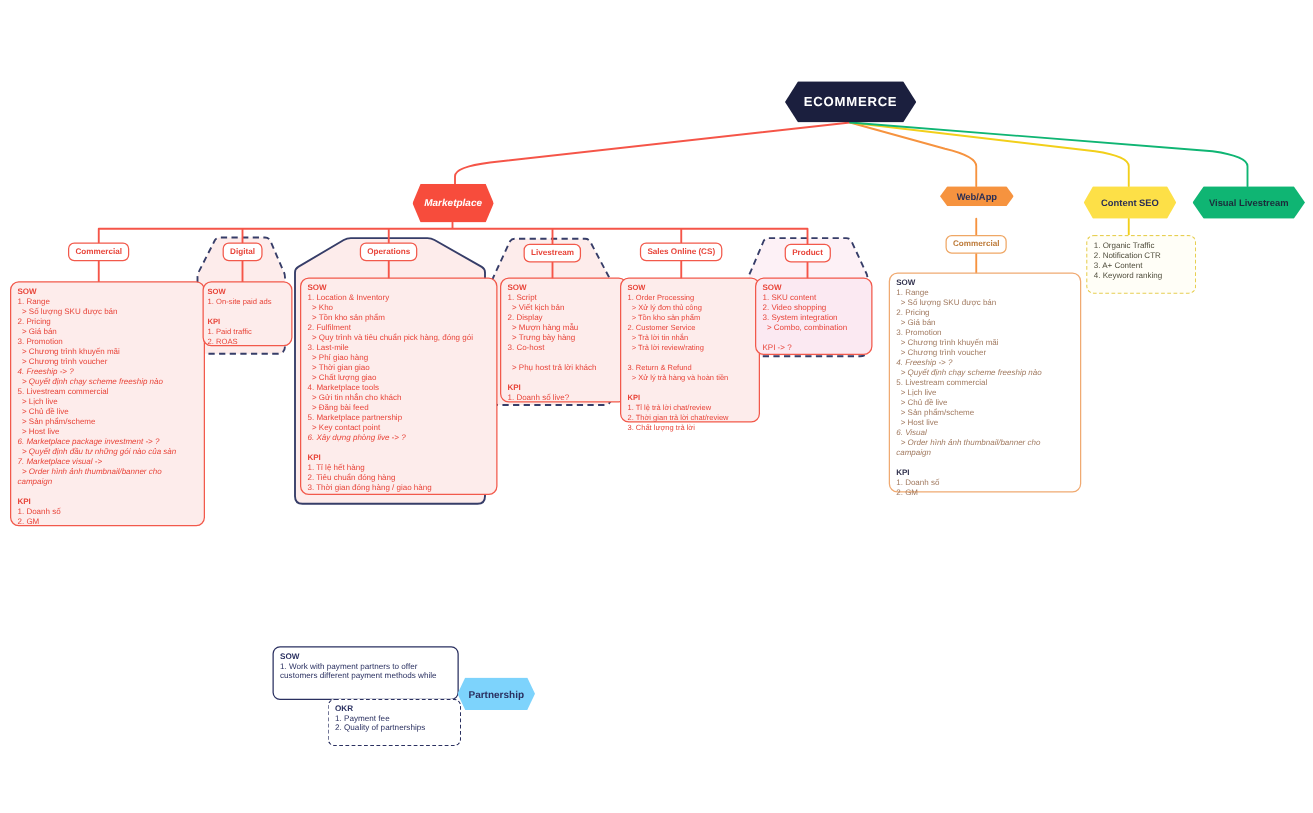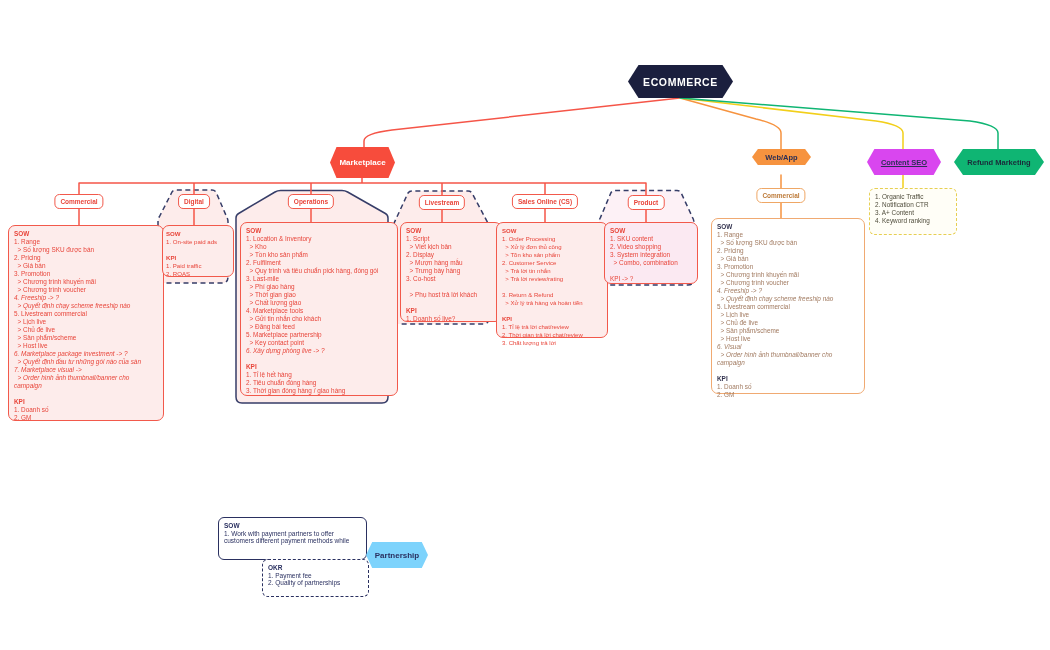--- a/index.html
+++ b/index.html
@@ -5,23 +5,23 @@
   html,body{margin:0;padding:0;}
   .page{position:relative;width:1050px;height:650px;background:#ffffff;overflow:hidden;
         font-family:"Liberation Sans", sans-serif;}
   svg.layer{position:absolute;left:0;top:0;z-index:1;}
 
   .hex{position:absolute;display:flex;align-items:center;justify-content:center;
        font-weight:bold;text-align:center;z-index:3;
        clip-path:polygon(10% 0,90% 0,100% 50%,90% 100%,10% 100%,0 50%);}
   #node-root{left:628px;top:65px;width:105px;height:33px;background:#1b1f3e;color:#ffffff;
              font-size:10.5px;letter-spacing:.6px;text-align:center;}
-  #node-marketplace{left:330px;top:147px;width:65px;height:31px;background:#f74c3c;color:#ffffff;font-size:8px;}
+  #node-marketplace{left:330px;top:147px;width:65px;height:31px;background:#f74c3c;color:#ffffff;font-size:8px;font-style:italic;}
   #node-webapp{left:752px;top:149px;width:59px;height:16px;background:#f6933f;color:#2b2f55;font-size:7.5px;}
-  #node-contentseo{left:867px;top:149px;width:74px;height:26px;background:#d946ef;color:#2b2f55;font-size:7.5px;text-decoration:underline;}
+  #node-contentseo{left:867px;top:149px;width:74px;height:26px;background:#fde047;color:#2b2f55;font-size:7.5px;}
   #node-visual{left:954px;top:149px;width:90px;height:26px;background:#0fb573;color:#1b2b3a;font-size:7.5px;}
   #node-partnership{left:366px;top:542px;width:62px;height:26px;background:#7dd3fc;color:#2a3060;font-size:8px;}
 
   .chip{position:absolute;transform:translateX(-50%);background:#ffffff;border:1.2px solid #f2594b;
         color:#e8453a;border-radius:5px;font-size:6.5px;font-weight:bold;padding:3px 5px;
         white-space:nowrap;z-index:3;}
   #chip-commercial{left:79px;top:194px;}
   #chip-digital{left:194px;top:194px;}
   #chip-operations{left:311px;top:194px;}
   #chip-livestream{left:442px;top:195px;}
@@ -79,21 +79,21 @@
       <path stroke="#f2cf1a" d="M 903,175 L 903,189"></path>
 
       <path stroke="#2a3060" stroke-width="1.3" d="M 355,534 Q 360,534 360,539 L 360,570 Q 360,575 355,575 M 360,555 L 366,555"></path>
     </g>
   </svg>
 
   <div class="hex" id="node-root">ECOMMERCE</div>
   <div class="hex" id="node-marketplace">Marketplace</div>
   <div class="hex" id="node-webapp">Web/App</div>
   <div class="hex" id="node-contentseo">Content SEO</div>
-  <div class="hex" id="node-visual">Refund Marketing</div>
+  <div class="hex" id="node-visual">Visual Livestream</div>
   <div class="hex" id="node-partnership">Partnership</div>
 
   <div class="chip" id="chip-commercial">Commercial</div>
   <div class="chip" id="chip-digital">Digital</div>
   <div class="chip" id="chip-operations">Operations</div>
   <div class="chip" id="chip-livestream">Livestream</div>
   <div class="chip" id="chip-sales">Sales Online (CS)</div>
   <div class="chip" id="chip-product">Product</div>
   <div class="chip" id="chip-webapp">Commercial</div>
 

